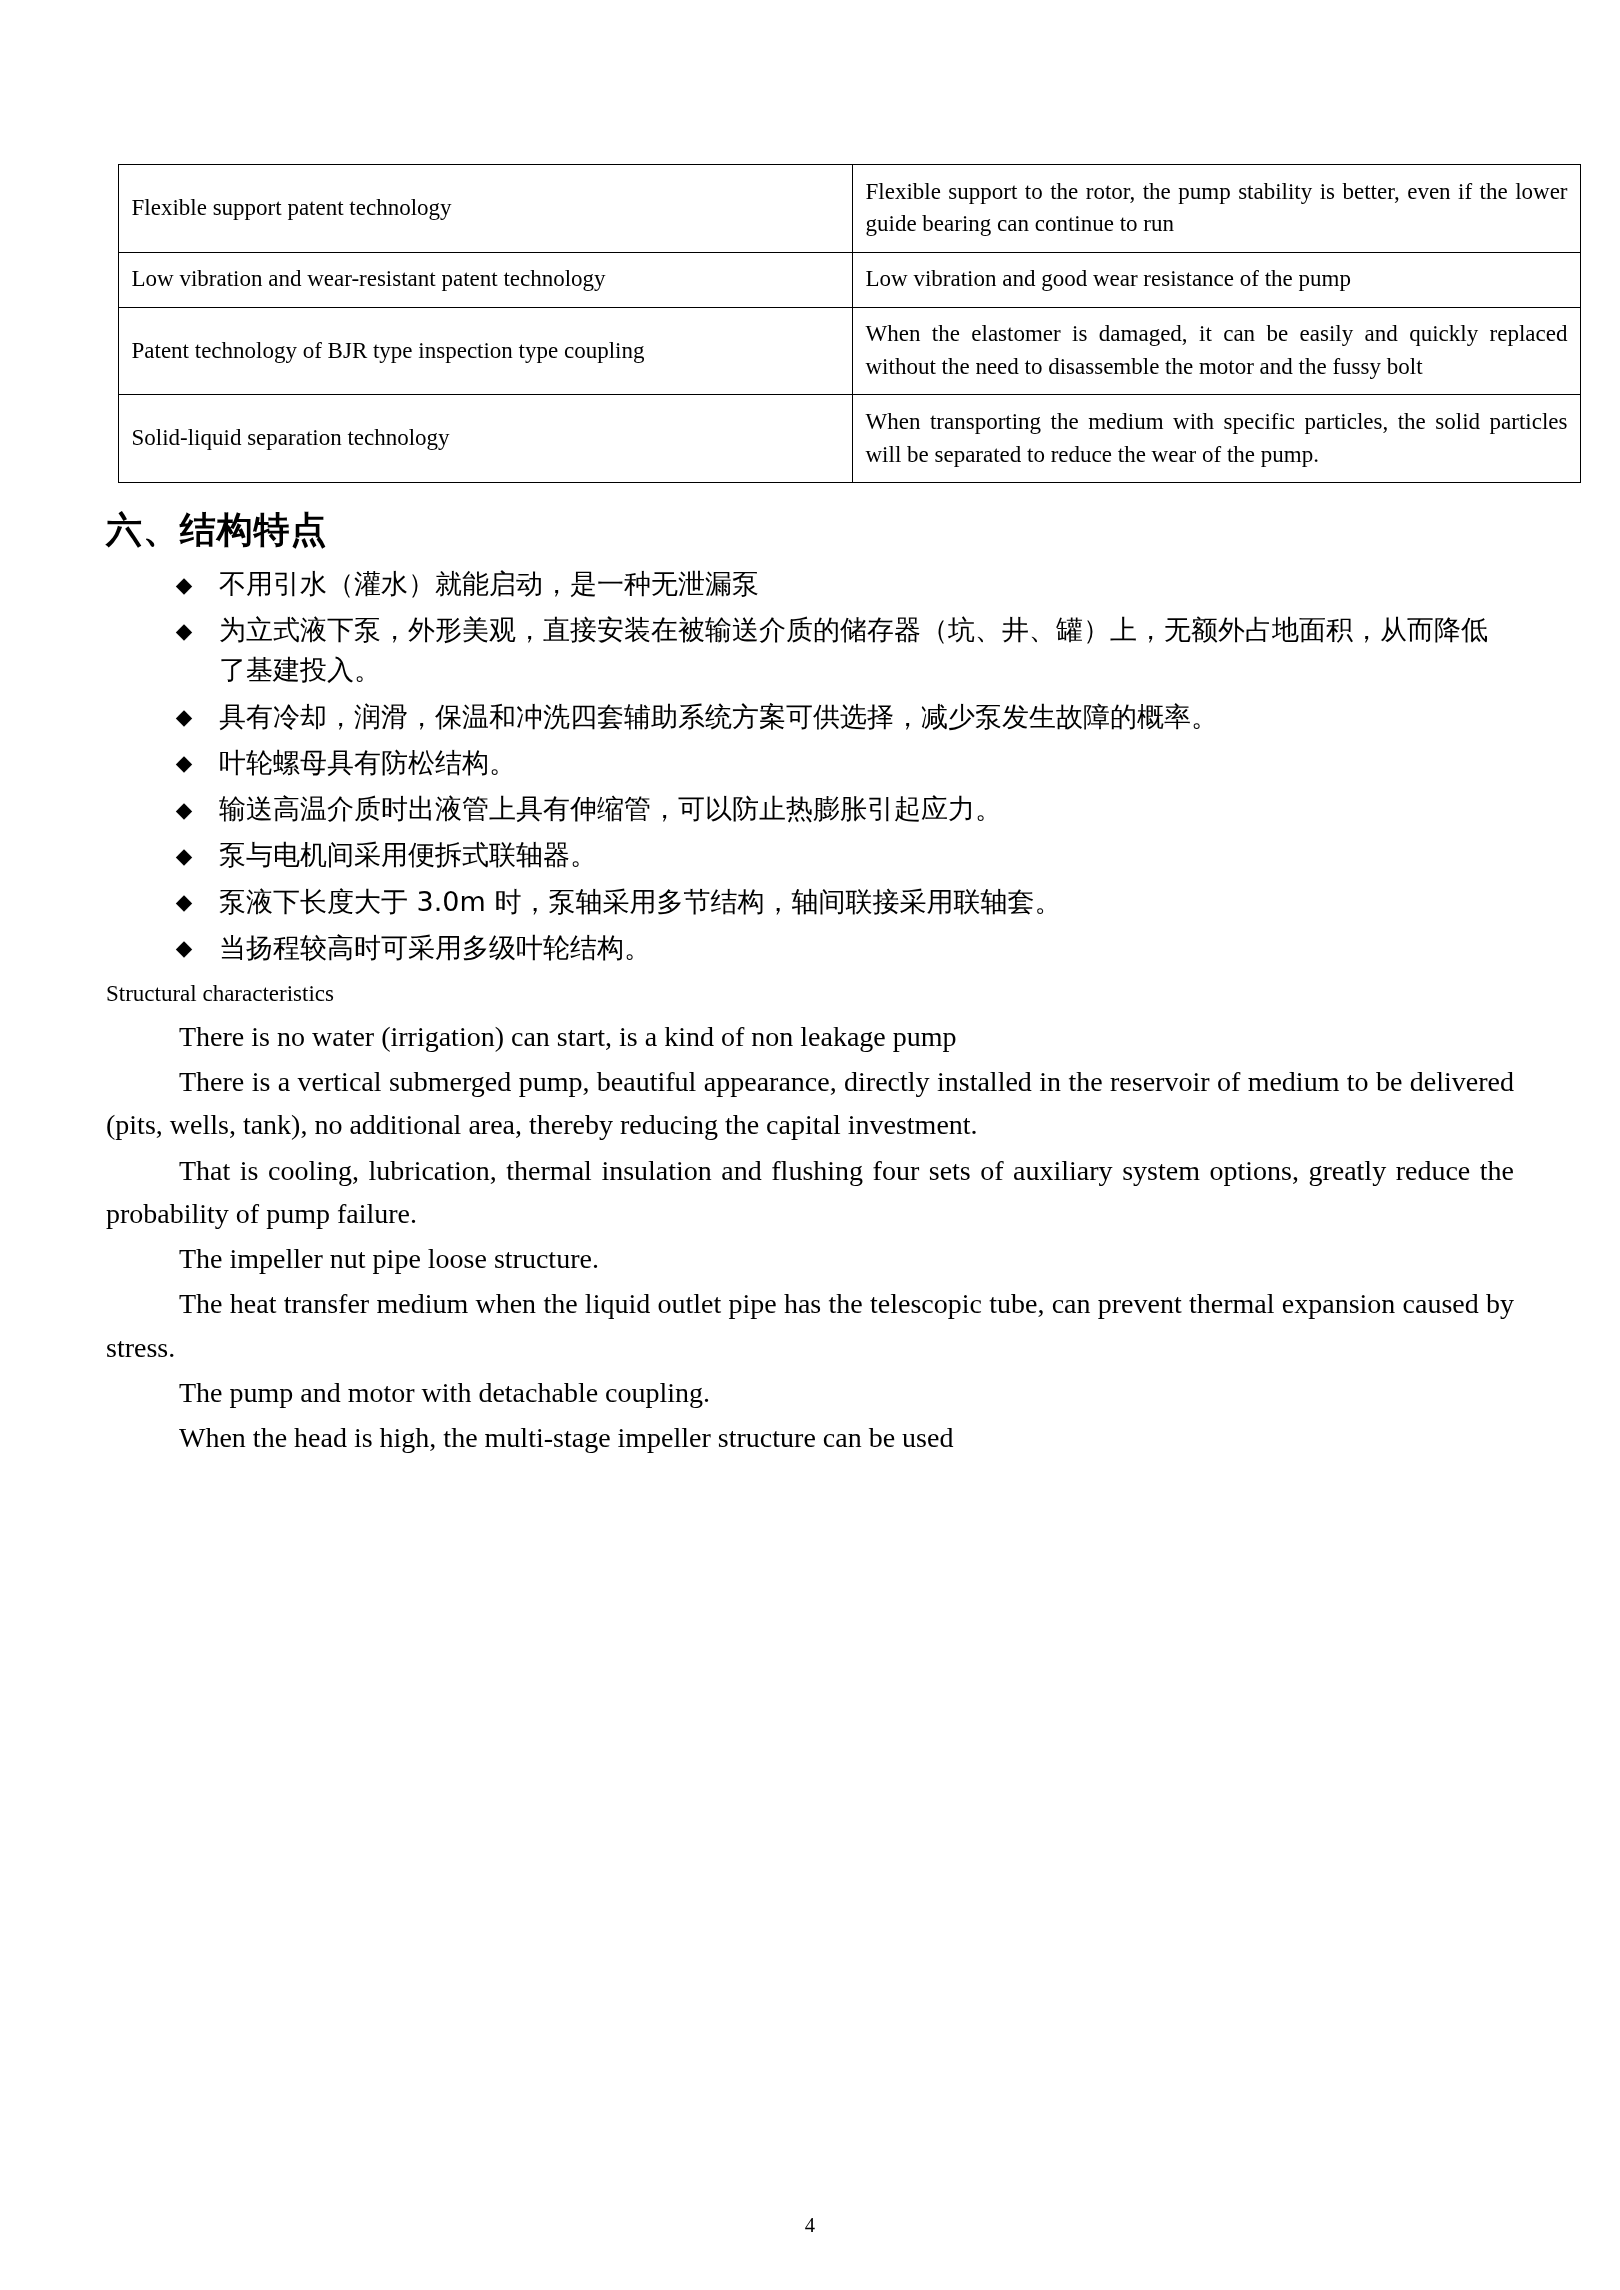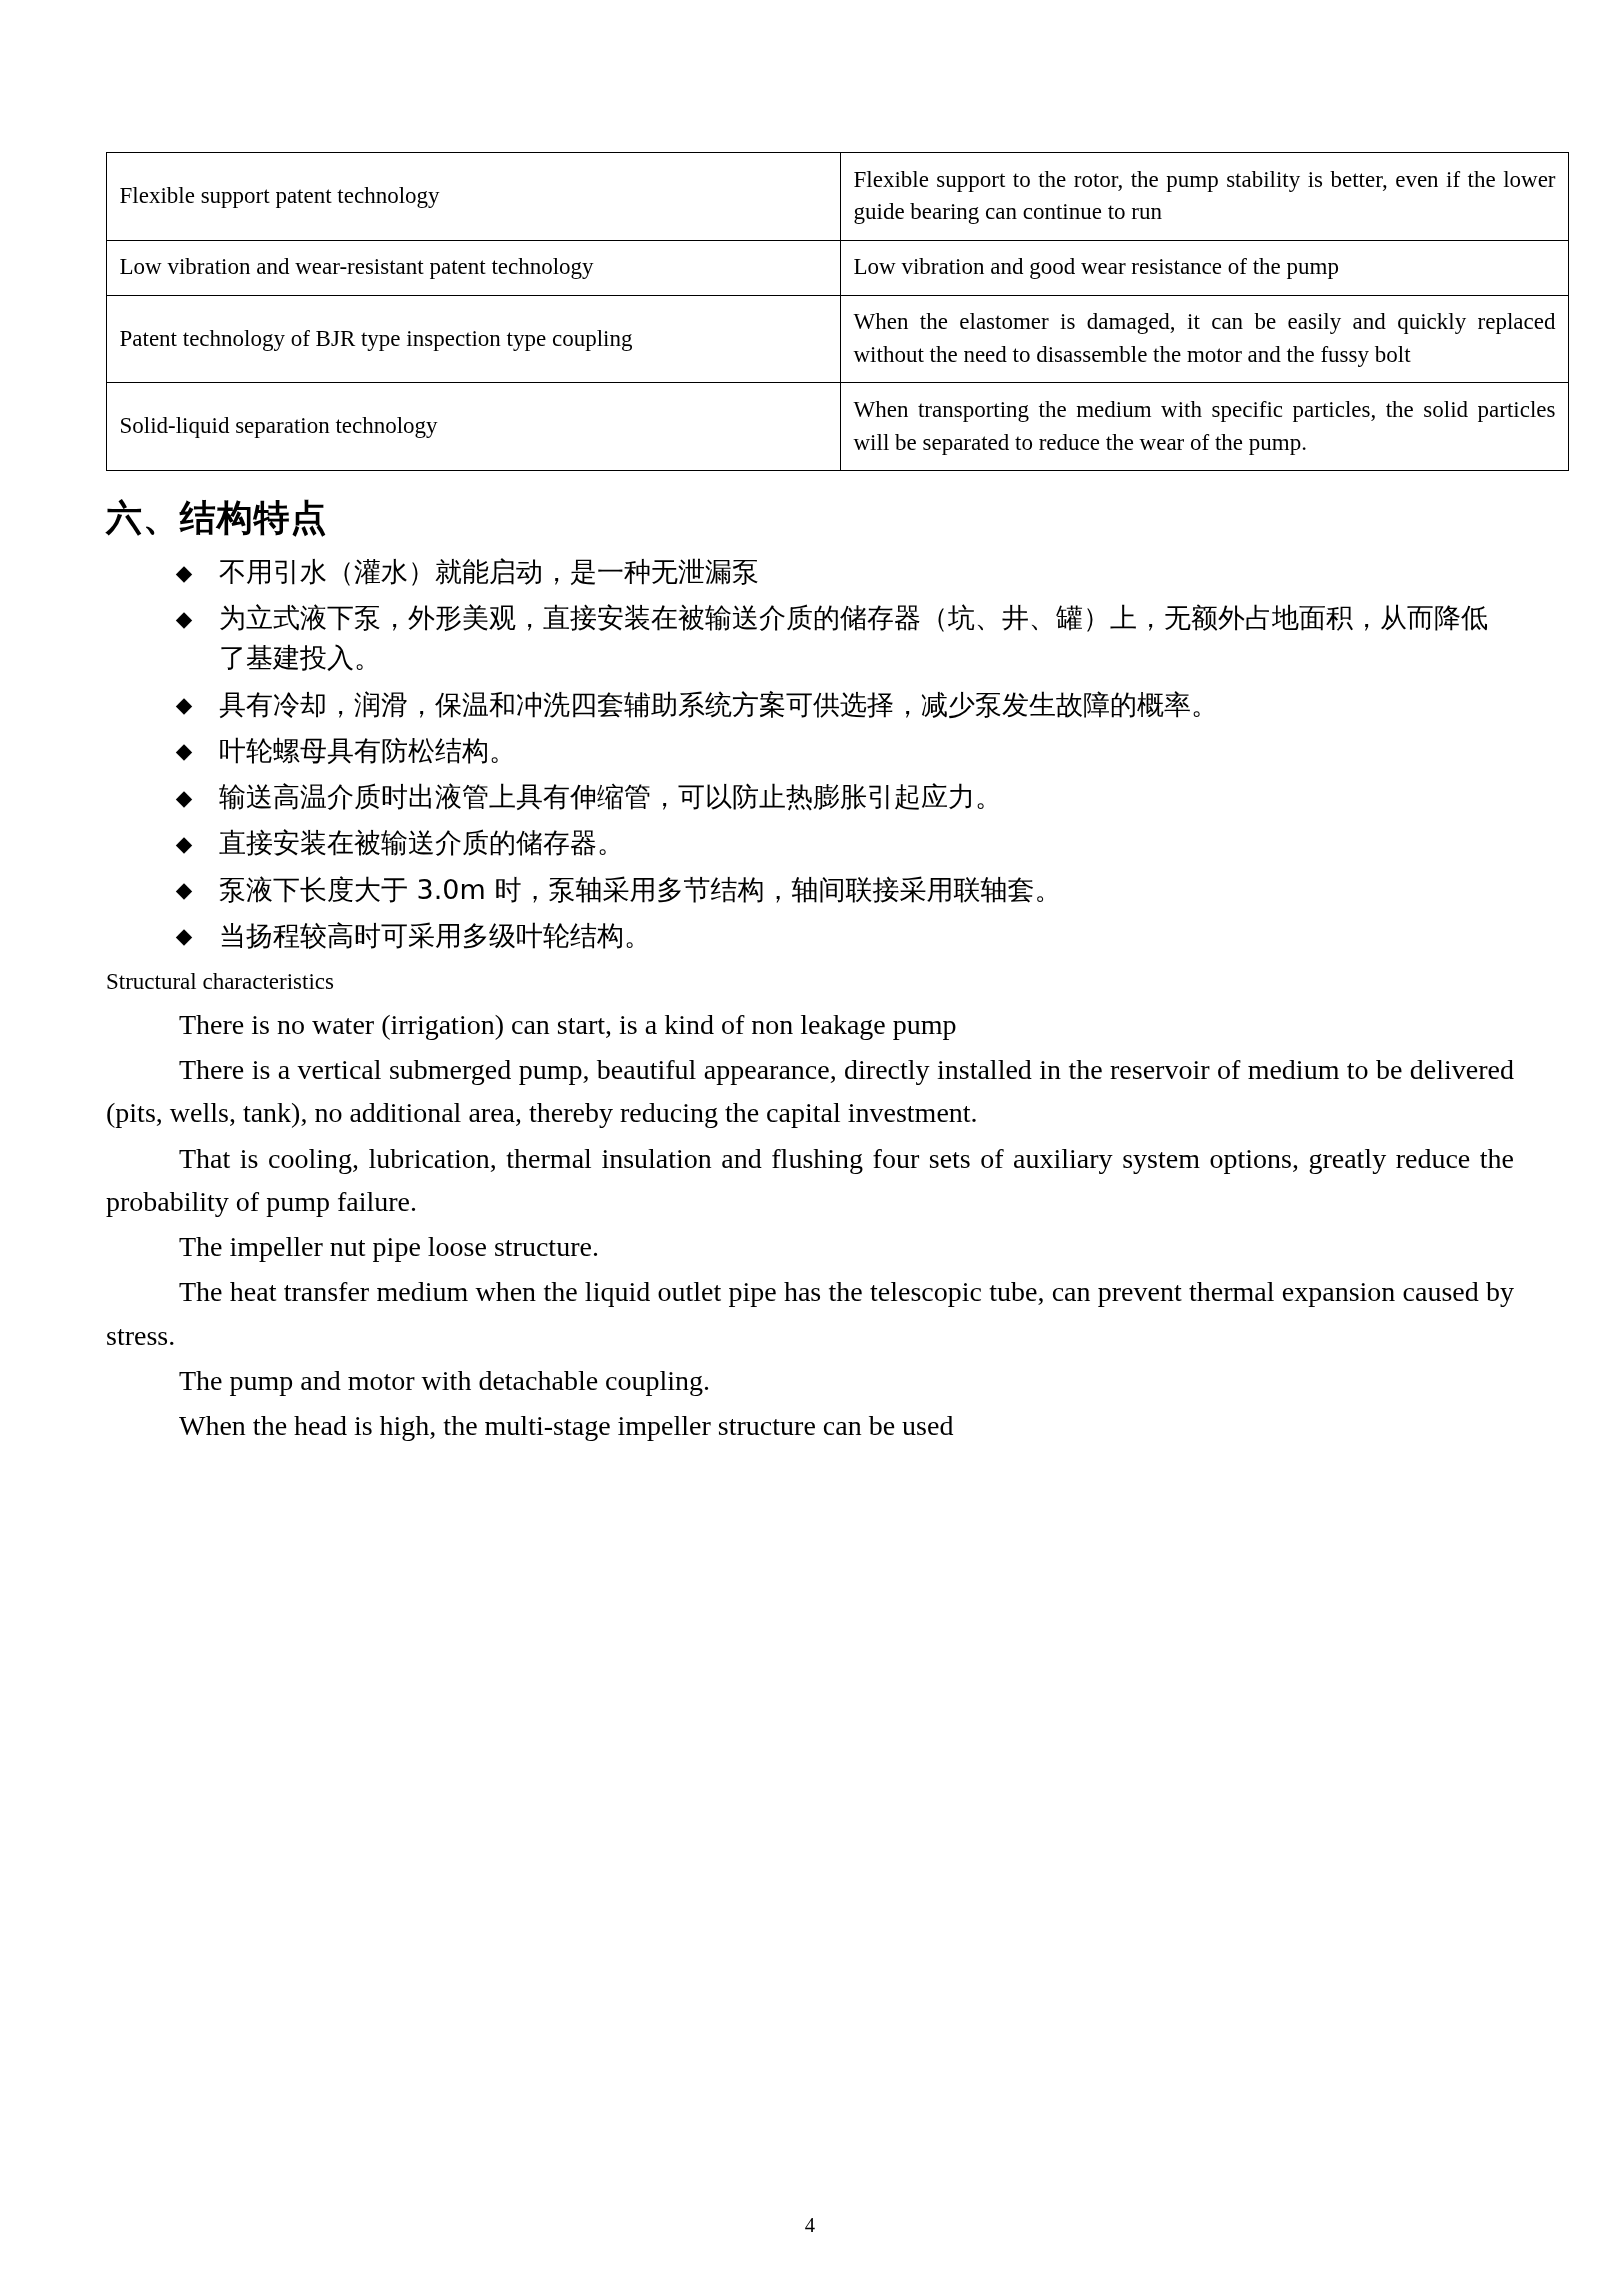--- a/index.html
+++ b/index.html
@@ -21,21 +21,21 @@
     height: 2291px;
     box-sizing: border-box;
     padding: 152px 106px 0 106px;
   }
 
   
   table.feature-table {
     width: 1410px;
     border-collapse: collapse;
     table-layout: fixed;
-    margin: 0;
+    margin: 12px;
   }
   table.feature-table td {
     border: 1.3px solid #000000;
     vertical-align: middle;
     font-size: 23px;
     line-height: 1.42;
     padding: 10.7px 12.5px;
   }
   td.col-left {
     width: 708px;
@@ -148,21 +148,21 @@
     <li>
       <span class="diamond">◆</span>
       <span>叶轮螺母具有防松结构。</span>
     </li>
     <li>
       <span class="diamond">◆</span>
       <span>输送高温介质时出液管上具有伸缩管，可以防止热膨胀引起应力。</span>
     </li>
     <li>
       <span class="diamond">◆</span>
-      <span>直接安装在被输送介质的储存器。</span>
+      <span>泵与电机间采用便拆式联轴器。</span>
     </li>
     <li>
       <span class="diamond">◆</span>
       <span>泵液下长度大于 3.0m 时，泵轴采用多节结构，轴间联接采用联轴套。</span>
     </li>
     <li>
       <span class="diamond">◆</span>
       <span>当扬程较高时可采用多级叶轮结构。</span>
     </li>
   </ul>

